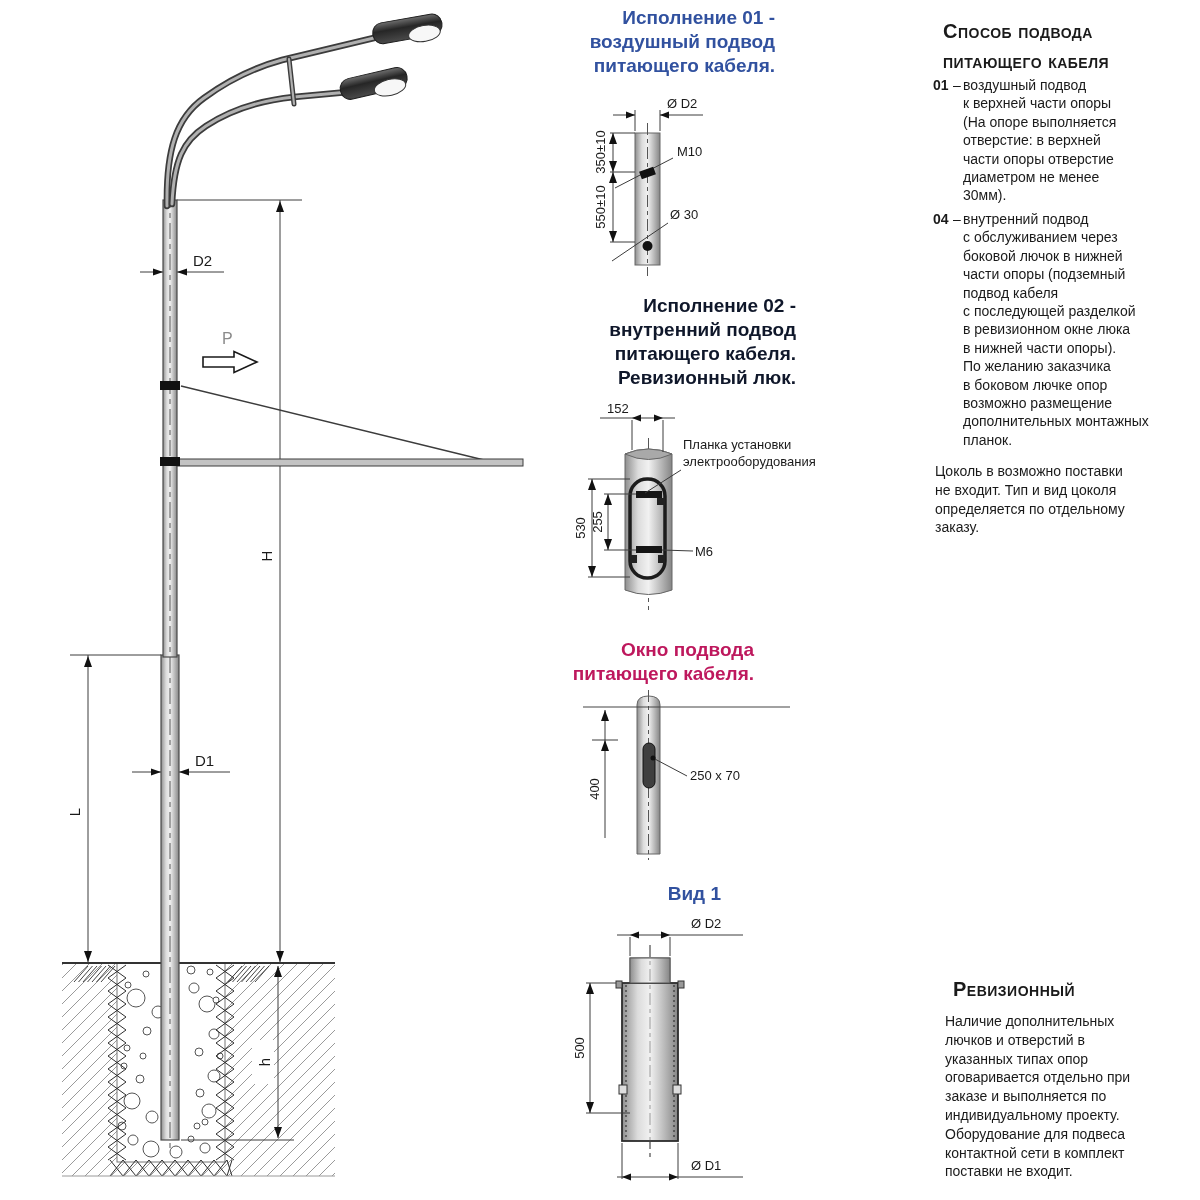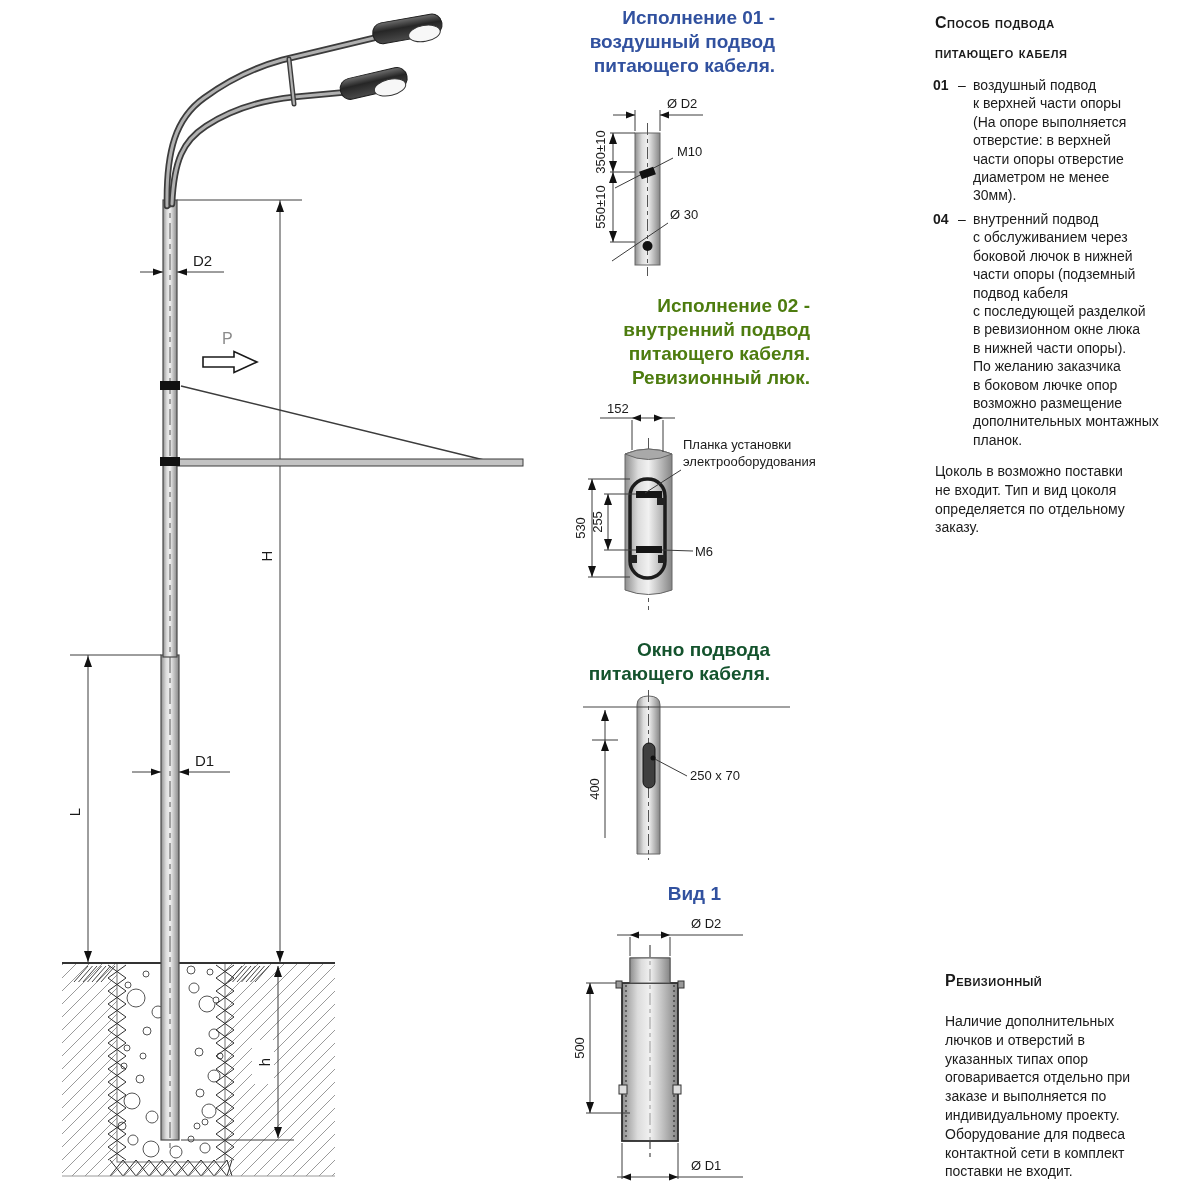--- a/index.html
+++ b/index.html
@@ -2,23 +2,23 @@
 <html><head>
 <meta charset="utf-8">
 <style>
   html,body{margin:0;padding:0;background:#ffffff;}
   .page{position:relative;width:1200px;height:1200px;background:#fff;overflow:hidden;
         font-family:"Liberation Sans",sans-serif;color:#1a1a1a;}
   .abs{position:absolute;}
   .pre{white-space:pre-line;}
   .dtitle{position:absolute;text-align:right;font-weight:bold;font-size:19px;line-height:24px;
           color:#31519f;white-space:pre-line;}
-  .rc-heading{position:absolute;margin:0;font-size:16px;line-height:30px;font-weight:bold;
+  .rc-heading{position:absolute;margin:8px;font-size:20px;line-height:30px;font-weight:bold;
               font-variant:small-caps;letter-spacing:.5px;white-space:pre-line;}
-  .rc-item{position:absolute;display:flex;gap:5px;width:252px;font-size:14px;line-height:18.4px;}
+  .rc-item{position:absolute;display:flex;width:252px;font-size:14px;line-height:18.4px;}
   .rc-num{font-weight:bold;flex:0 0 20px;}
   .rc-dash{flex:0 0 10px;}
   .rc-text{flex:1;}
   .rc-note{position:absolute;width:252px;font-size:14px;line-height:18.8px;}
   svg{display:block;}
   svg text{font-family:"Liberation Sans",sans-serif;}
   .dim{font-size:13px;fill:#1a1a1a;}
   .dimlg{font-size:15px;fill:#1a1a1a;}
   .plabel{font-size:16px;fill:#8a8a8a;}
   .thin{stroke:#3c3c3c;stroke-width:1;fill:none;}
@@ -197,21 +197,21 @@
 
     <line x1="118" y1="72" x2="60" y2="102" class="thin"></line>
     <rect x="85" y="83" width="15" height="8" fill="#111" transform="rotate(-20 92.5 87)"></rect>
     <text x="122" y="70" class="dim">M10</text>
 
     <line x1="113" y1="137" x2="57" y2="175" class="thin"></line>
     <circle cx="92.5" cy="160" r="5" fill="#111"></circle>
     <text x="115" y="133" class="dim">Ø 30</text>
   </svg>
 
-  <div class="dtitle" style="left: 560px; top: 294px; width: 250px; color: #4d7c0f;">Исполнение 02 -
+  <div class="dtitle" style="left: 546px; top: 294px; width: 250px; color: #0f172a;">Исполнение 02 -
 внутренний подвод
 питающего кабеля.
 Ревизионный люк.</div>
   <svg class="abs" style="left:560px;top:398px" width="300" height="215" viewBox="0 0 300 215">
     <line x1="88.5" y1="40" x2="88.5" y2="212" stroke="#555" stroke-width="1" stroke-dasharray="12 4 4 4"></line>
     <path d="M65,56 Q88.5,46 112,56 L112,192 Q88.5,201 65,192 Z" fill="url(#gp)" stroke="#666" stroke-width="1"></path>
     <path d="M65,56 Q88.5,46 112,56 Q88.5,67 65,56 Z" fill="#a9a9a9" stroke="#666" stroke-width="1"></path>
     <rect x="70" y="81" width="35" height="99" rx="17" fill="none" stroke="#1c1c1c" stroke-width="3.5"></rect>
     <rect x="76" y="93" width="26" height="7" fill="#151515"></rect>
     <rect x="76" y="148" width="26" height="7" fill="#151515"></rect>
@@ -241,21 +241,21 @@
     <text transform="translate(42,124) rotate(-90)" text-anchor="middle" class="dim">255</text>
 
     <line x1="121" y1="72" x2="85" y2="95" class="thin"></line>
     <text x="123" y="51" class="dim">Планка установки</text>
     <text x="123" y="68" class="dim">электрооборудования</text>
 
     <line x1="133" y1="153" x2="102" y2="152" class="thin"></line>
     <text x="135" y="158" class="dim">M6</text>
   </svg>
 
-  <div class="dtitle" style="left: 540px; top: 638px; width: 230px; color: #14532d;">Окно подвода
+  <div class="dtitle" style="left: 524px; top: 638px; width: 230px; color: #be185d;">Окно подвода
 питающего кабеля.</div>
   <svg class="abs" style="left:565px;top:690px" width="230" height="172" viewBox="0 0 230 172">
     <path d="M72,15 Q72,6 83.5,6 Q95,6 95,15 L95,164 L72,164 Z" fill="url(#gp)" stroke="#666" stroke-width="1"></path>
     <line x1="83.5" y1="0" x2="83.5" y2="170" stroke="#555" stroke-width="1" stroke-dasharray="12 4 4 4"></line>
     <line x1="18" y1="17" x2="225" y2="17" stroke="#444" stroke-width="1.2"></line>
     <rect x="78" y="53" width="12" height="45" rx="6" fill="#3f3f3f" stroke="#111" stroke-width="1"></rect>
 
     <line x1="40" y1="20" x2="40" y2="148" class="thin"></line>
     <polygon class="arrow" points="40,20 36,31 44,31"></polygon>
     <polygon class="arrow" points="40,50 36,61 44,61"></polygon>

